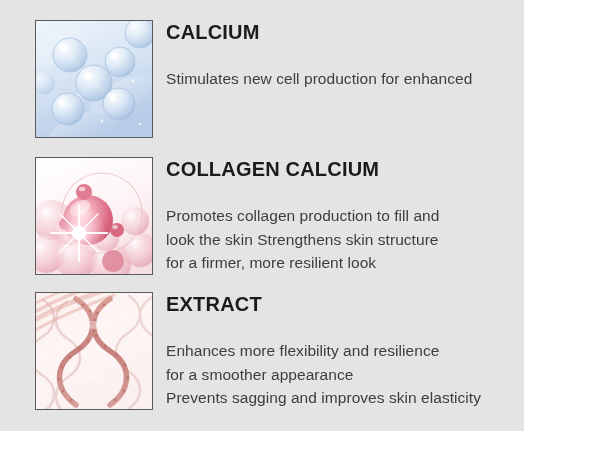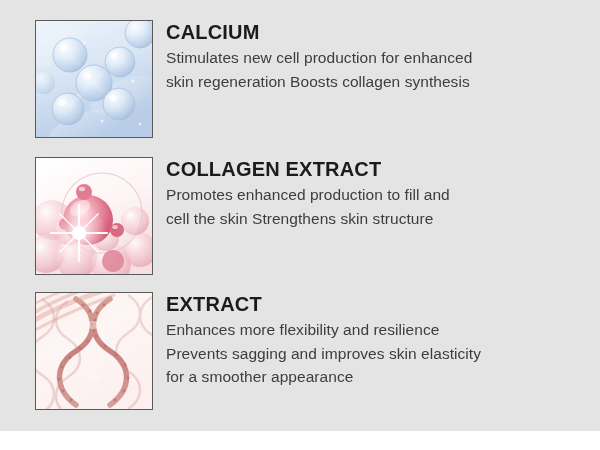--- a/index.html
+++ b/index.html
@@ -10,21 +10,21 @@
     width: 600px;
     height: 450px;
     background: #ffffff;
     font-family: "Liberation Sans", sans-serif;
     overflow: hidden;
   }
   #ingredient-panel {
     position: absolute;
     left: 0;
     top: 0;
-    width: 600px;
+    width: 524px;
     height: 431px;
     background: #e4e4e4;
   }
   .ingredient-row {
     position: absolute;
     left: 0;
     width: 600px;
   }
   #row-0 { top: 20px; }
   #row-1 { top: 157px; }
@@ -61,21 +61,21 @@
     letter-spacing: 0.2px;
     line-height: 24px;
     margin: 0;
     white-space: nowrap;
   }
   .ing-desc {
     font-size: 15.5px;
     font-weight: 300;
     color: #3d3d3d;
     line-height: 23.5px;
-    margin: 2px 0 0 0;
+    margin: 23px 0 0 0;
     letter-spacing: 0.05px;
   }
   .ing-desc span { display: block; }
 </style>
 </head>
 <body>
 
 <div id="ingredient-panel">
 
   <div class="ingredient-row" id="row-0">
@@ -135,21 +135,20 @@
           <circle cx="66" cy="100" r="1.4"></circle>
           <circle cx="48" cy="22" r="1.2"></circle>
           <circle cx="104" cy="103" r="1.3"></circle>
         </g>
       </svg>
     </div>
     <div class="text-col">
       <p class="ing-title">CALCIUM</p>
       <p class="ing-desc">
         <span>Stimulates new cell production for enhanced</span>
-        <span>skin regeneration Boosts collagen synthesis</span>
       </p>
     </div>
   </div>
 
   <div class="ingredient-row" id="row-1">
     <div class="thumb">
       <svg class="thumb-art" viewBox="0 0 116 116">
         <defs>
           <linearGradient id="colBg" x1="0" y1="0" x2="0.4" y2="1">
             <stop offset="0%" stop-color="#ffffff"></stop>
@@ -204,24 +203,25 @@
             <line x1="43" y1="75" x2="24" y2="56" stroke-width="1.5"></line>
             <line x1="43" y1="75" x2="62" y2="94" stroke-width="1.5"></line>
             <line x1="43" y1="75" x2="62" y2="56" stroke-width="1.5"></line>
             <line x1="43" y1="75" x2="24" y2="94" stroke-width="1.5"></line>
           </g>
           <circle cx="43" cy="75" r="7" fill="#ffffff"></circle>
         </g>
       </svg>
     </div>
     <div class="text-col">
-      <p class="ing-title">COLLAGEN EXTRACT</p>
+      <p class="ing-title">COLLAGEN CALCIUM</p>
       <p class="ing-desc">
-        <span>Promotes enhanced production to fill and</span>
-        <span>cell the skin Strengthens skin structure</span>
+        <span>Promotes collagen production to fill and</span>
+        <span>look the skin Strengthens skin structure</span>
+        <span>for a firmer, more resilient look</span>
       </p>
     </div>
   </div>
 
   <div class="ingredient-row" id="row-2">
     <div class="thumb">
       <svg class="thumb-art" viewBox="0 0 116 116">
         <defs>
           <linearGradient id="elaBg" x1="0" y1="0" x2="0.5" y2="1">
             <stop offset="0%" stop-color="#fbeeec"></stop>
@@ -286,19 +286,19 @@
         </g>
 
         <ellipse cx="57" cy="32" rx="7" ry="4" fill="#ffffff" opacity="0.35"></ellipse>
         <ellipse cx="57" cy="85" rx="7" ry="4" fill="#ffffff" opacity="0.3"></ellipse>
       </svg>
     </div>
     <div class="text-col">
       <p class="ing-title">EXTRACT</p>
       <p class="ing-desc">
         <span>Enhances more flexibility and resilience</span>
+        <span>for a smoother appearance</span>
         <span>Prevents sagging and improves skin elasticity</span>
-        <span>for a smoother appearance</span>
       </p>
     </div>
   </div>
 
 </div>
 
 </body></html>

